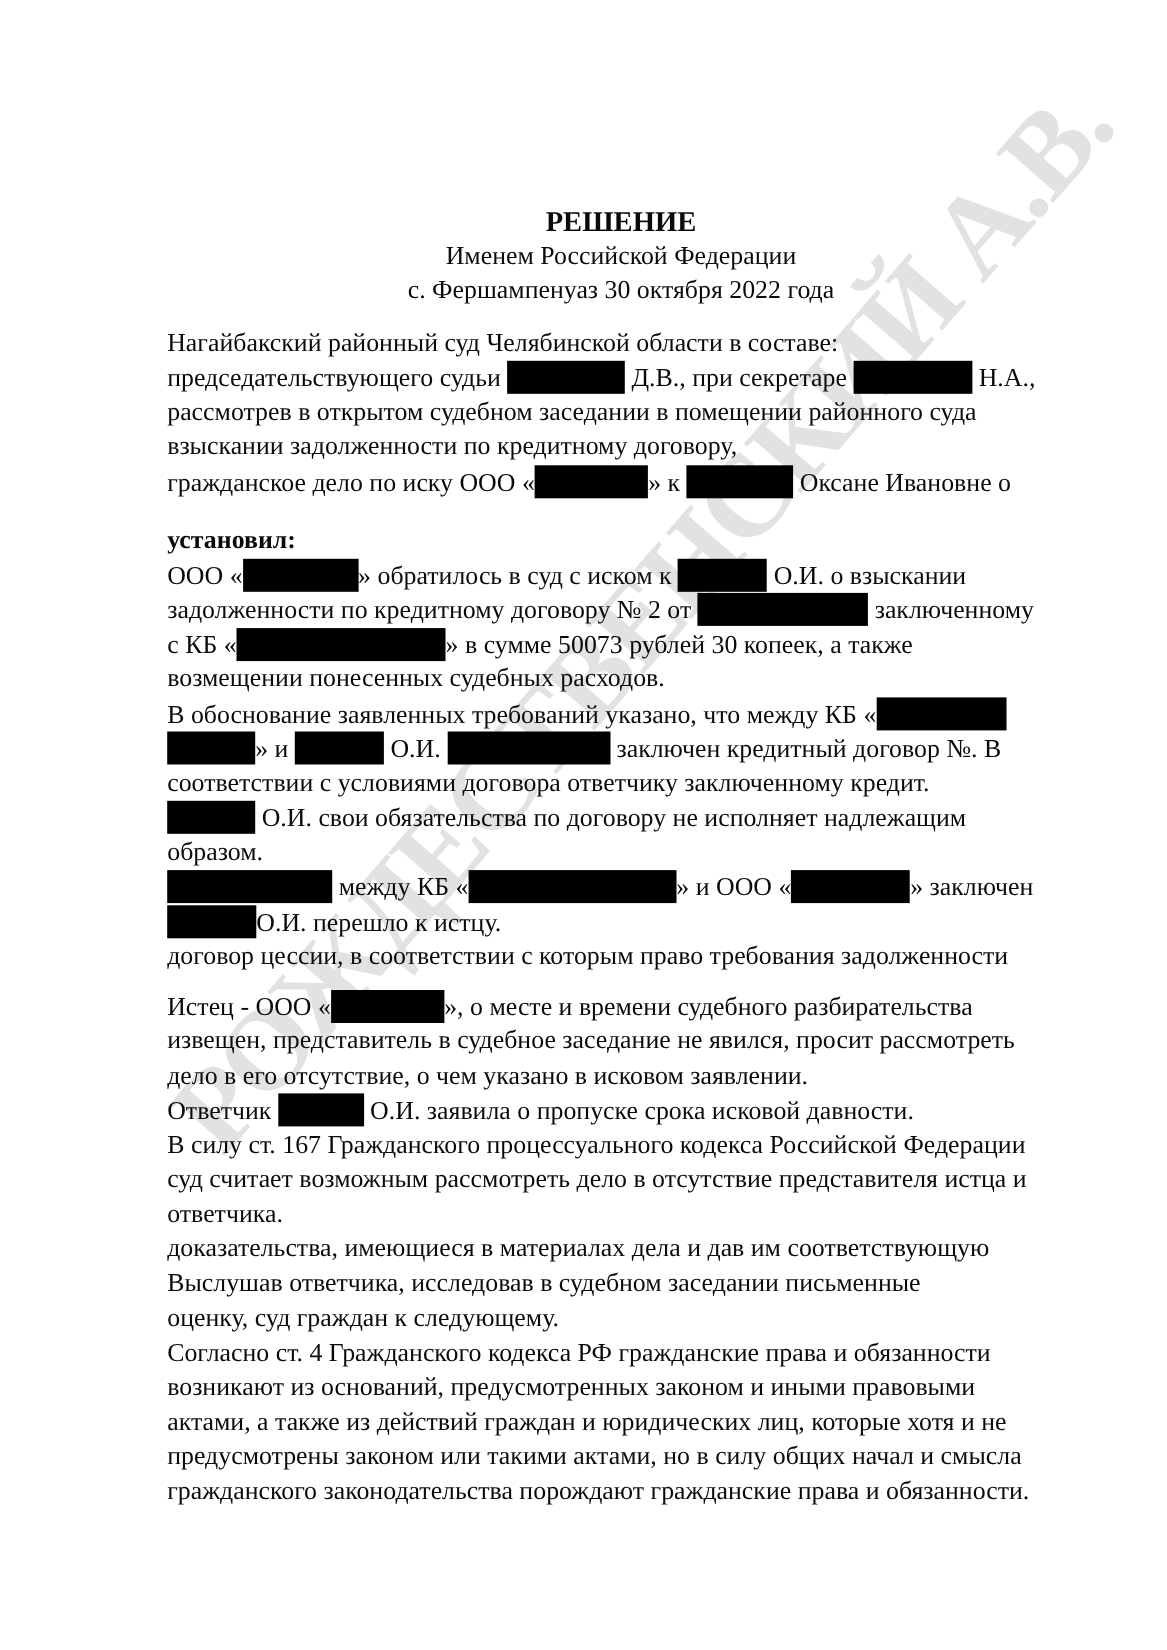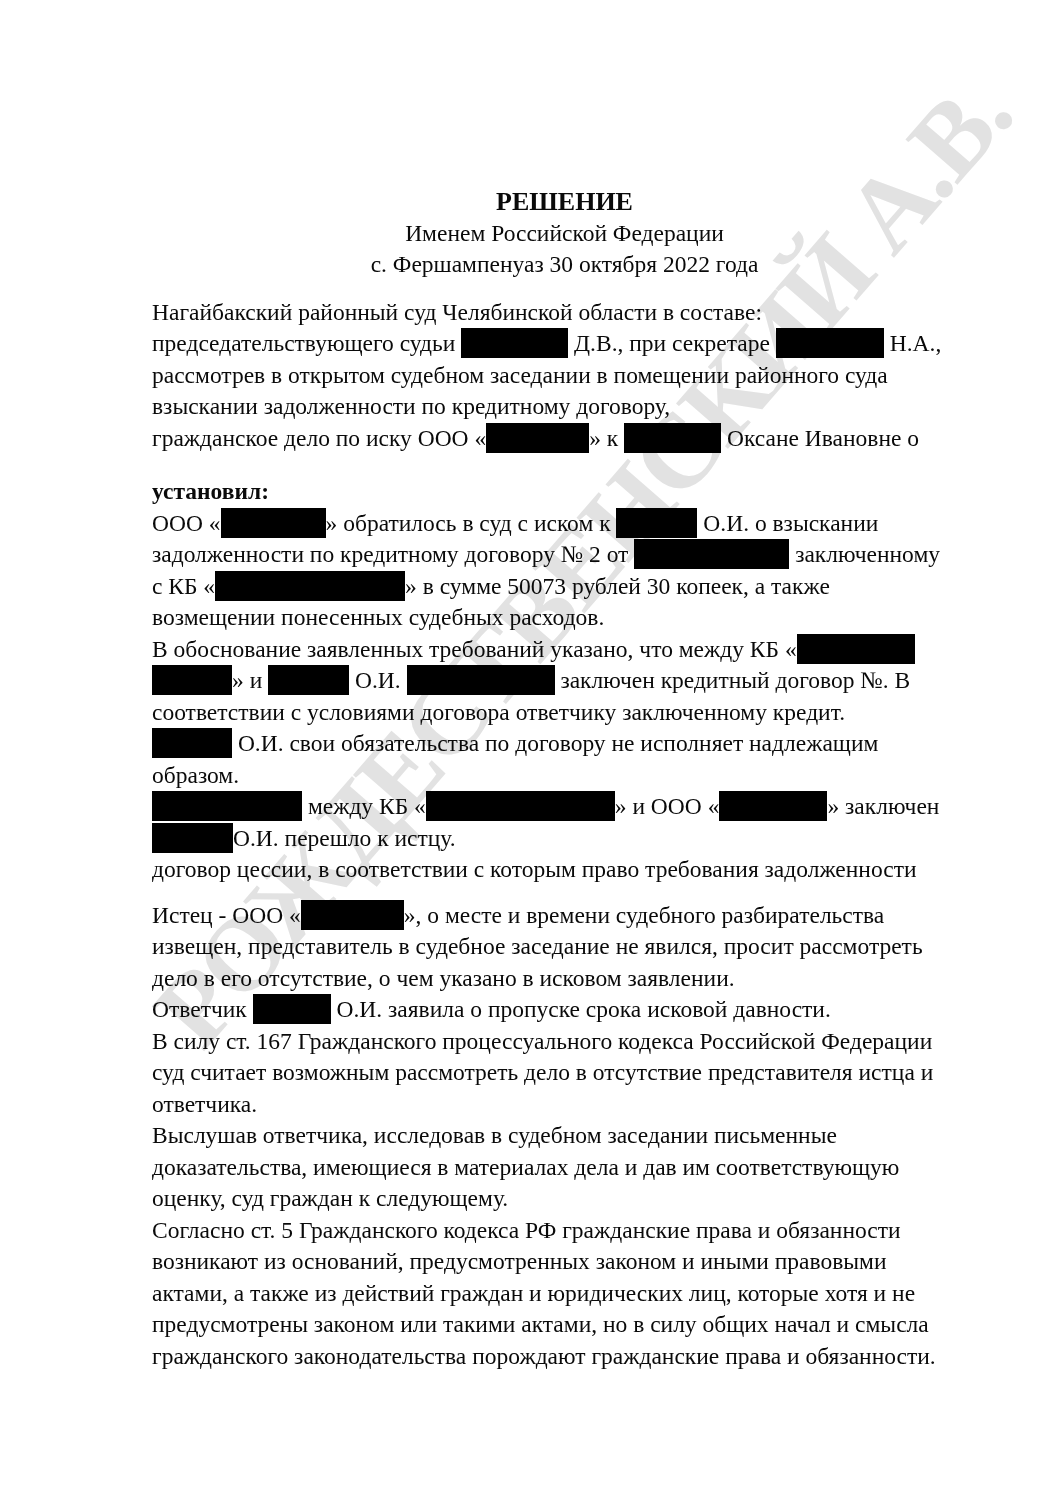--- a/index.html
+++ b/index.html
@@ -96,23 +96,23 @@
         <div class="line"><span class="redact" style="width: 81px; background: rgb(0, 0, 0);"></span>О.И. перешло к истцу.</div>
         <div class="line">договор цессии, в соответствии с которым право требования задолженности</div>
         <div class="line spacer" style="height: 14px;"></div>
         <div class="line">Истец - ООО «<span class="redact" style="width: 103px; background: rgb(0, 0, 0);"></span>», о месте и времени судебного разбирательства</div>
         <div class="line">извещен, представитель в судебное заседание не явился, просит рассмотреть</div>
         <div class="line">дело в его отсутствие, о чем указано в исковом заявлении.</div>
         <div class="line">Ответчик <span class="redact" style="width: 78px; background: rgb(0, 0, 0);"></span> О.И. заявила о пропуске срока исковой давности.</div>
         <div class="line">В силу ст. 167 Гражданского процессуального кодекса Российской Федерации</div>
         <div class="line">суд считает возможным рассмотреть дело в отсутствие представителя истца и</div>
         <div class="line">ответчика.</div>
+        <div class="line">доказательства, имеющиеся в материалах дела и дав им соответствующую</div>
         <div class="line">Выслушав ответчика, исследовав в судебном заседании письменные</div>
-        <div class="line">доказательства, имеющиеся в материалах дела и дав им соответствующую</div>
         <div class="line">оценку, суд граждан к следующему.</div>
-        <div class="line">Согласно ст. 5 Гражданского кодекса РФ гражданские права и обязанности</div>
+        <div class="line">Согласно ст. 4 Гражданского кодекса РФ гражданские права и обязанности</div>
         <div class="line">возникают из оснований, предусмотренных законом и иными правовыми</div>
         <div class="line">актами, а также из действий граждан и юридических лиц, которые хотя и не</div>
         <div class="line">предусмотрены законом или такими актами, но в силу общих начал и смысла</div>
         <div class="line">гражданского законодательства порождают гражданские права и обязанности.</div>
       </div>
   </div>
 </div>
 
 </body></html>

